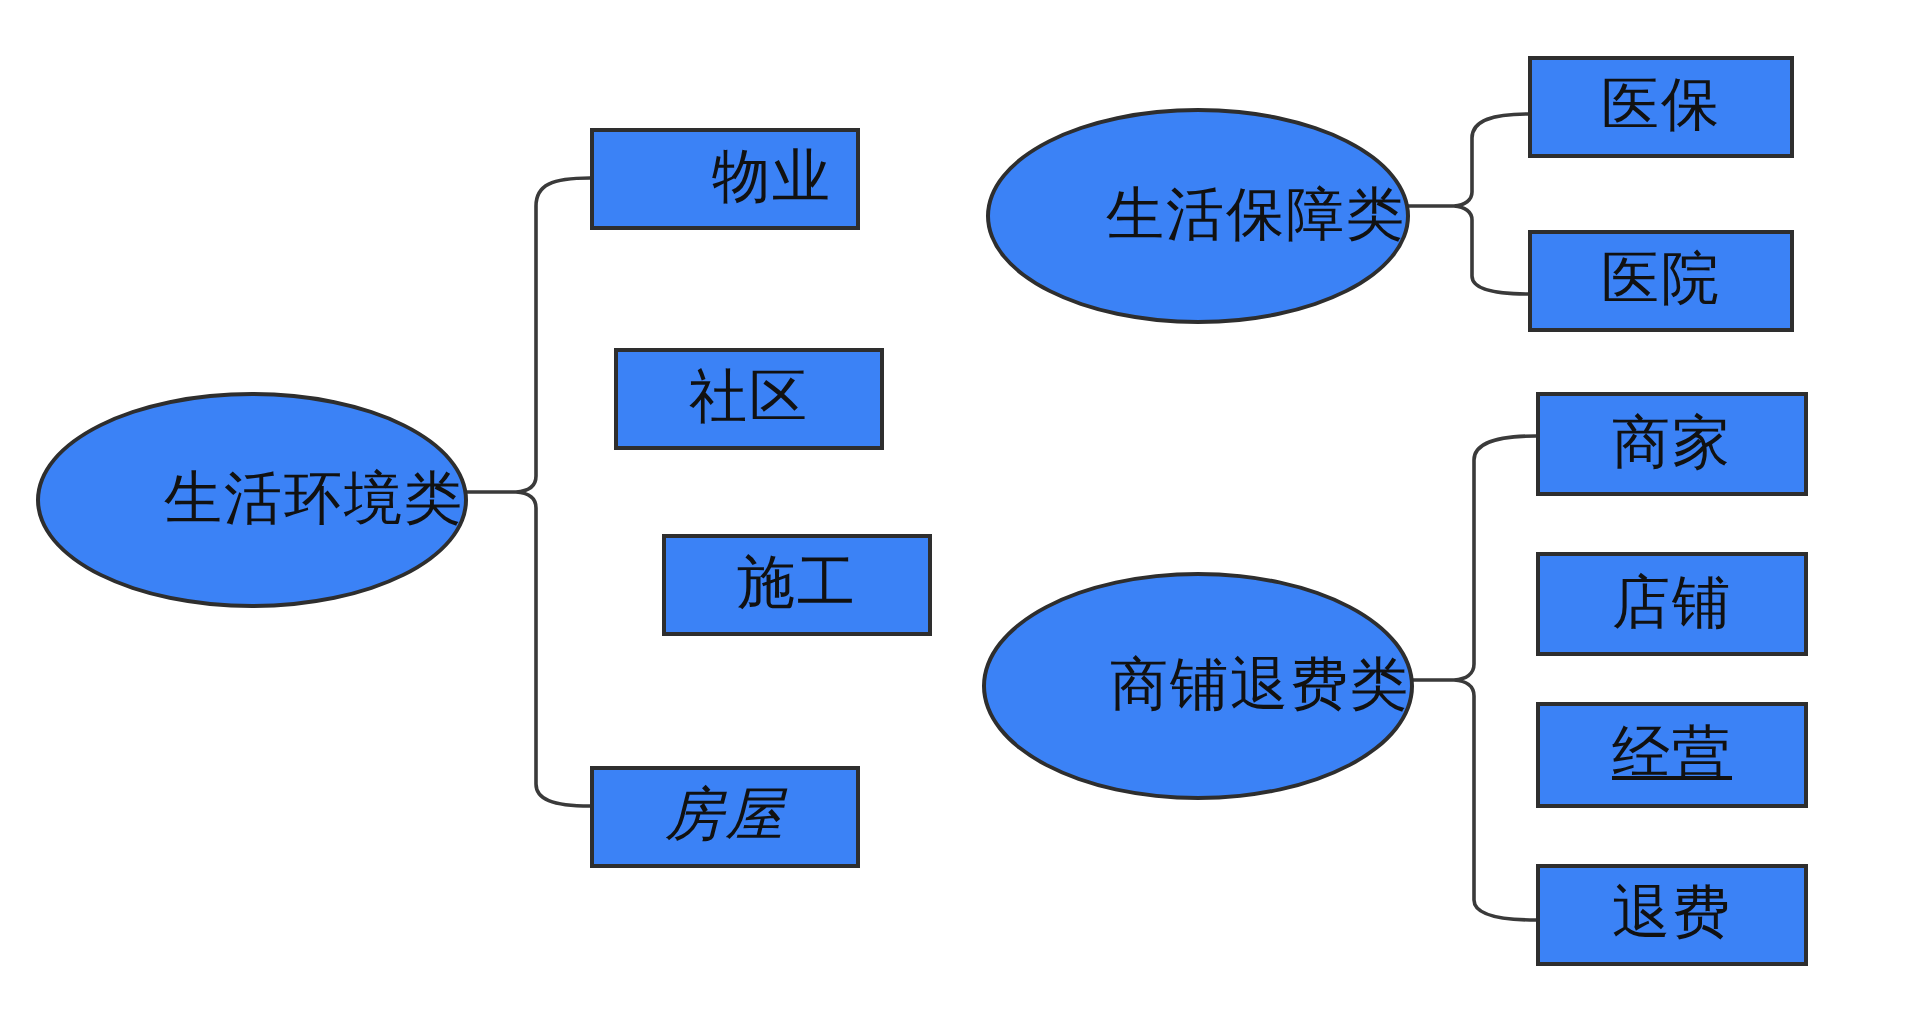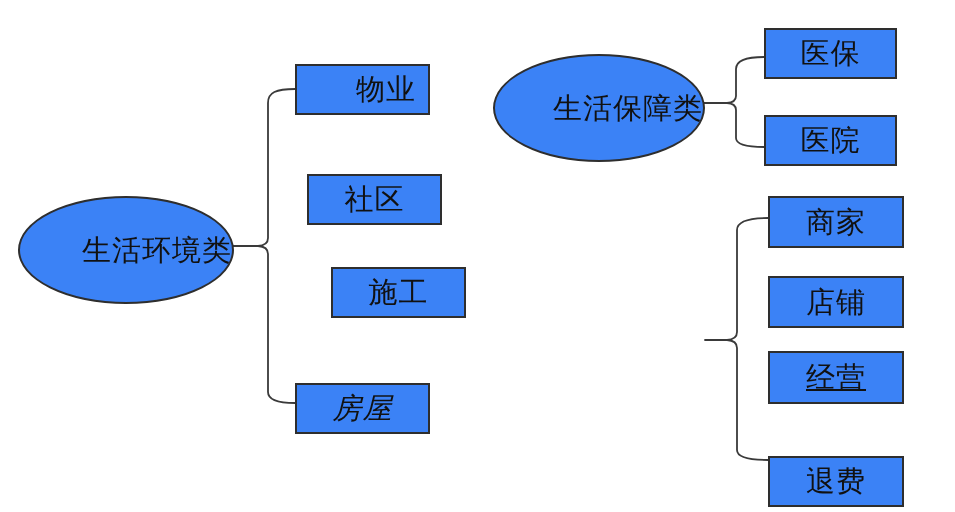--- a/index.html
+++ b/index.html
@@ -24,21 +24,21 @@
   .b-shequ   {left:295px;top:174px;width:135px;height:51px;margin-left:12px;}
   .b-shigong {left:295px;top:267px;width:135px;height:51px;margin-left:36px;}
   .b-fangwu  {left:295px;top:383px;width:135px;height:51px;font-style:italic;}
 
   .b-yibao   {left:764px;top:28px; width:133px;height:51px;}
   .b-yiyuan  {left:764px;top:103px;width:133px;height:51px;margin-top:12px;}
 
   .b-shangjia{left:768px;top:196px;width:136px;height:52px;}
   .b-dianpu  {left:768px;top:276px;width:136px;height:52px;}
   .b-jingying{left:768px;top:351px;width:136px;height:53px;text-decoration:underline;}
-  .b-tuifei  {left:768px;top:456px;width:136px;height:51px;}
+  .b-tuifei  {left:768px;top:432px;width:136px;height:51px;}
 </style>
 </head>
 <body>
 
 <div class="canvas">
 
   <svg class="wires" width="955" height="512" viewBox="0 0 955 512">
     <g fill="none" stroke="#3a3a3a" stroke-width="1.8" stroke-linecap="round">
       <path d="M232,246 L258,246
                M295,89 C276,89 268,92.5 268,103
@@ -77,20 +77,23 @@
   <div class="node ellipse e-b">
     <span>生活保障类</span>
   </div>
   <div class="node b-yibao">
     <span>医保</span>
   </div>
   <div class="node b-yiyuan">
     <span>医院</span>
   </div>
 
+  <div class="node ellipse e-c">
+    <span>商铺退费类</span>
+  </div>
   <div class="node b-dianpu">
     <span>店铺</span>
   </div>
   <div class="node b-shangjia">
     <span>商家</span>
   </div>
   <div class="node b-jingying">
     <span>经营</span>
   </div>
   <div class="node b-tuifei">

